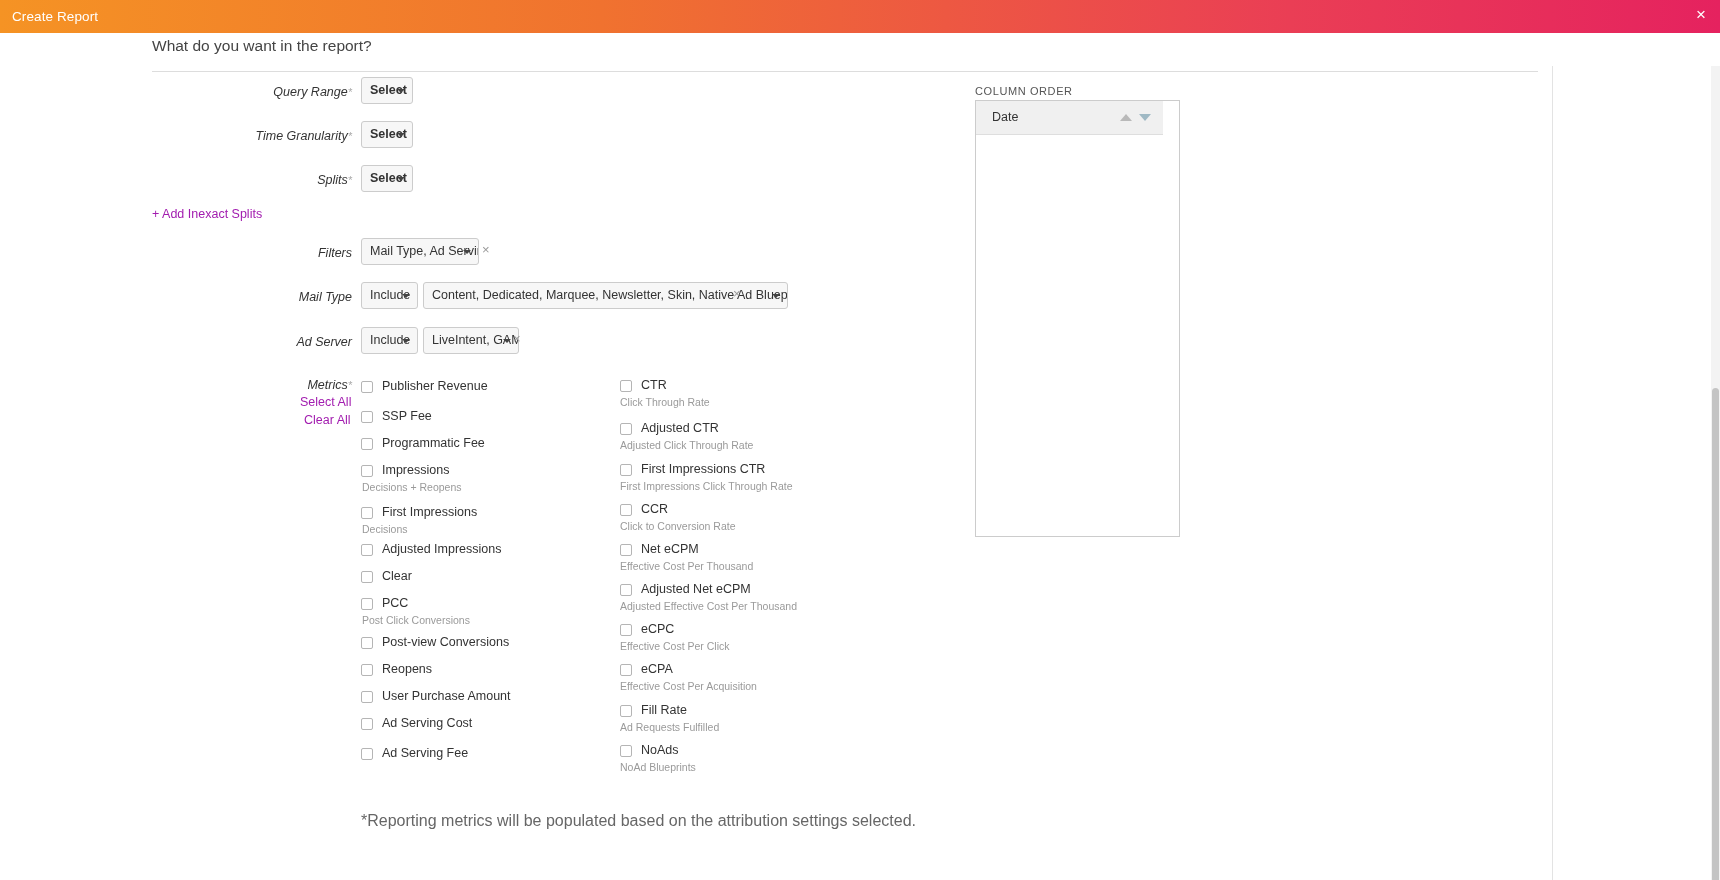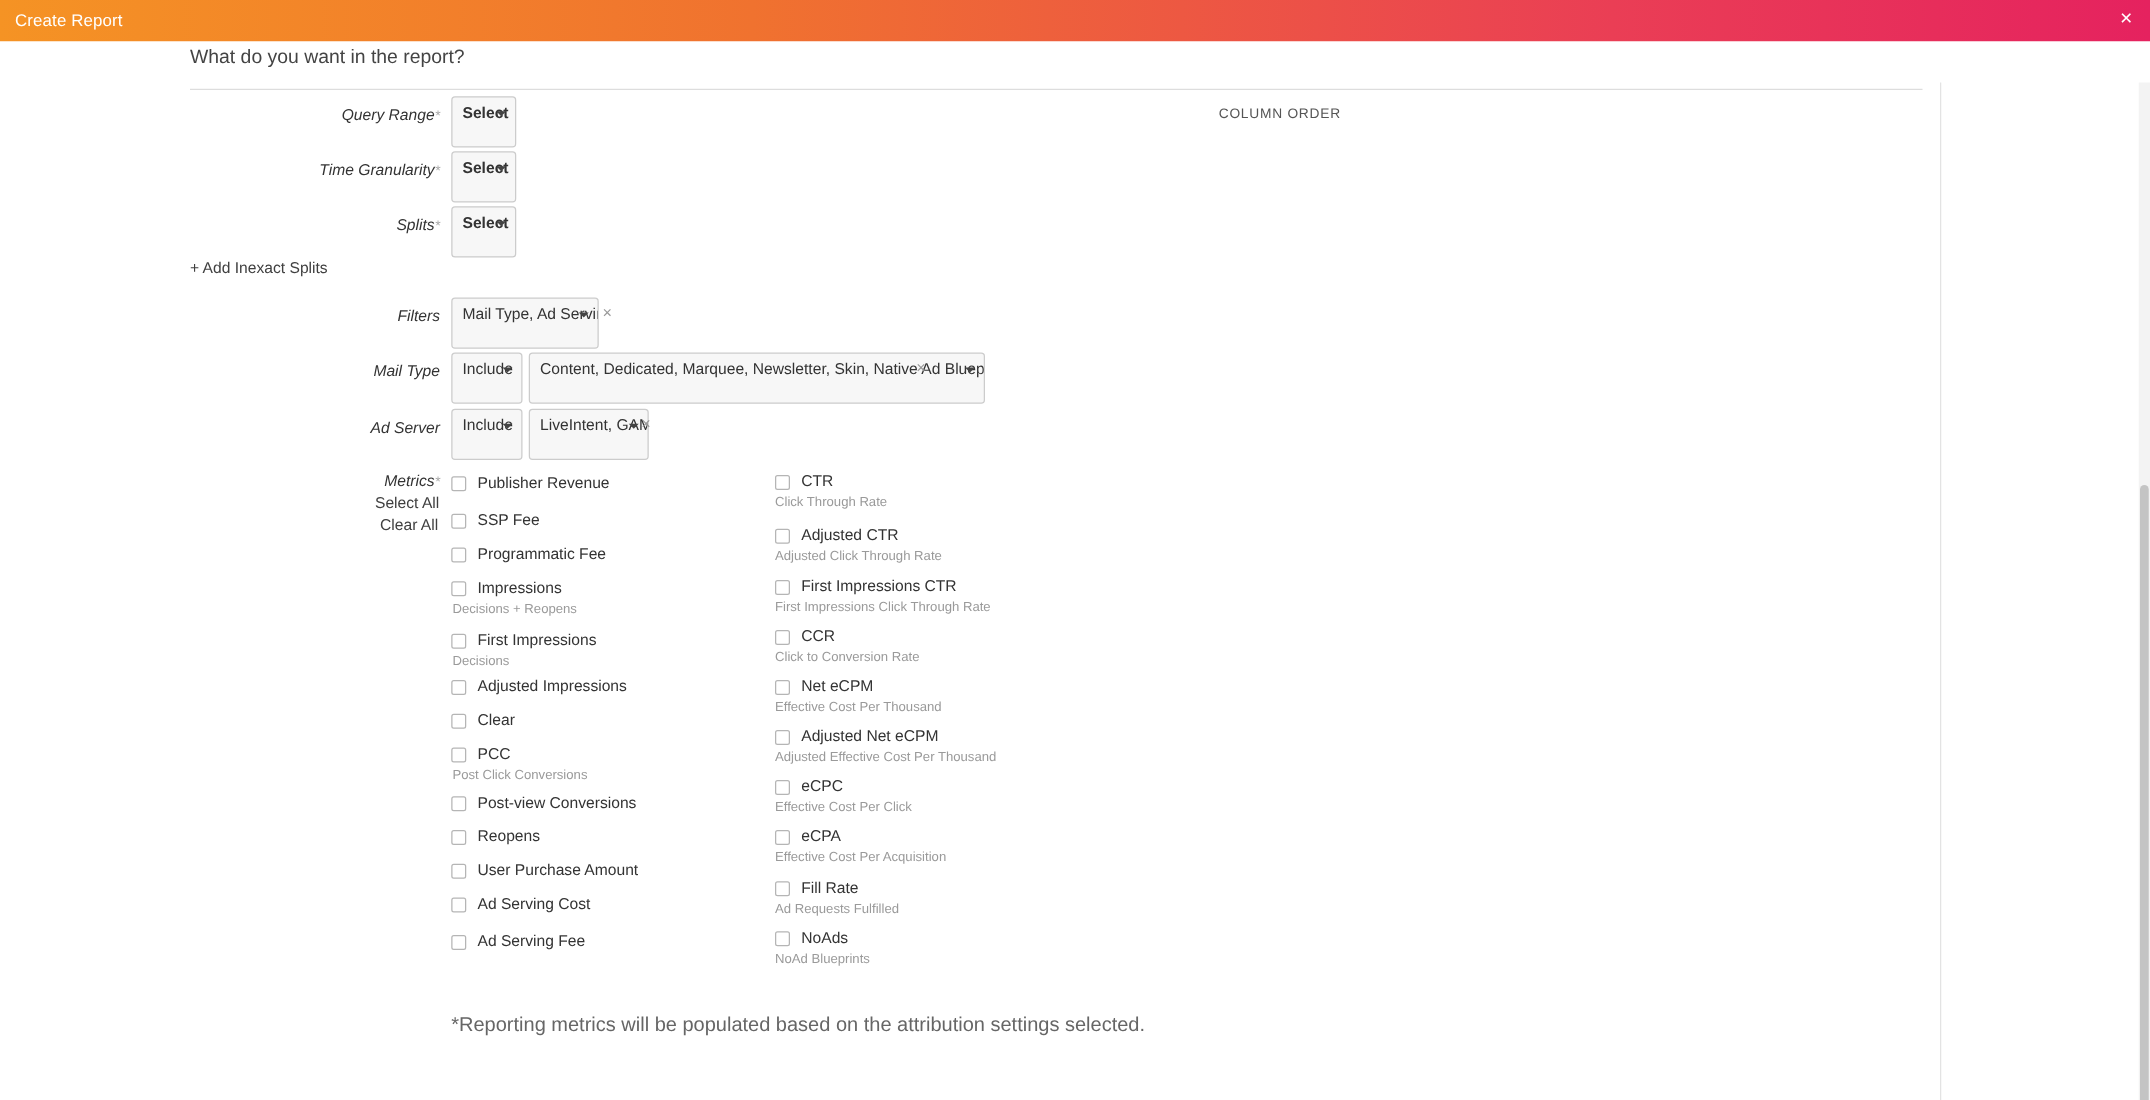--- a/index.html
+++ b/index.html
@@ -55,40 +55,40 @@
   .label .req { color: #aaaaaa; font-size: 11px; }
 
   .select {
     position: absolute;
     background: #f7f7f7;
     border: 1px solid #cccccc;
     border-radius: 3px;
     font-size: 12.5px;
     color: #333333;
     padding: 5px 22px 16px 8px;
-    height: 41px;
+    height: 27px;
     line-height: 15px;
     white-space: nowrap;
     overflow: hidden;
     cursor: pointer;
     font-weight: bold;
   }
   .select.normal { font-weight: normal; }
   .caret {
     position: absolute; right: 7px; top: 11px;
     width: 0; height: 0;
     border-left: 4px solid transparent;
     border-right: 4px solid transparent;
     border-top: 4px solid #444444;
   }
   .xbtn {
     position: absolute; color: #999999; font-size: 13px; cursor: pointer;
   }
   .link {
-    position: absolute; color: #404040; font-size: 12.5px; cursor: pointer;
+    position: absolute; color: #a21caf; font-size: 12.5px; cursor: pointer;
   }
 
   
   .metric {
     position: absolute;
   }
   .metric .box {
     position: absolute; left: 0; top: 0;
     width: 12px; height: 12px;
     border: 1px solid #b5b5b5; border-radius: 2px; background: #ffffff;
@@ -337,20 +337,27 @@
           <div class="metric right" style="left: 468px; top: 712px;">
             <div class="box"></div>
             <div class="name">NoAds</div>
             <div class="sub">NoAd Blueprints</div>
           </div>
         </div>
 
       <div class="footnote" style="left:209px;">*Reporting metrics will be populated based on the attribution settings selected.</div>
 
       <div class="col-order-title">COLUMN ORDER</div>
+      <div class="col-order-box">
+        <div class="col-order-item">
+          <div class="txt">Date</div>
+          <div class="arrow-up"></div>
+          <div class="arrow-down"></div>
+        </div>
+      </div>
       <div class="inner-scroll-track"></div>
     </div>
 
     <div class="scrollbar-v">
       <div class="scrollbar-thumb"></div>
     </div>
   </div>
 </div>
 
 </body></html>

